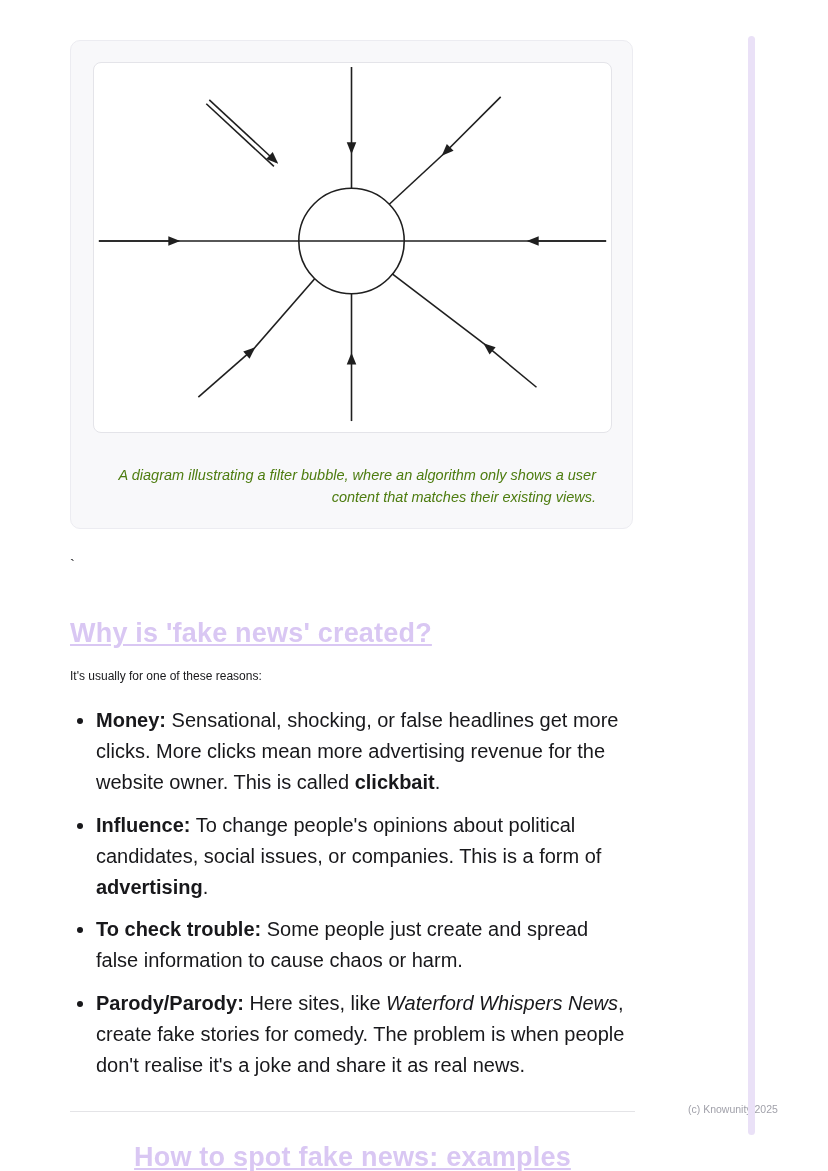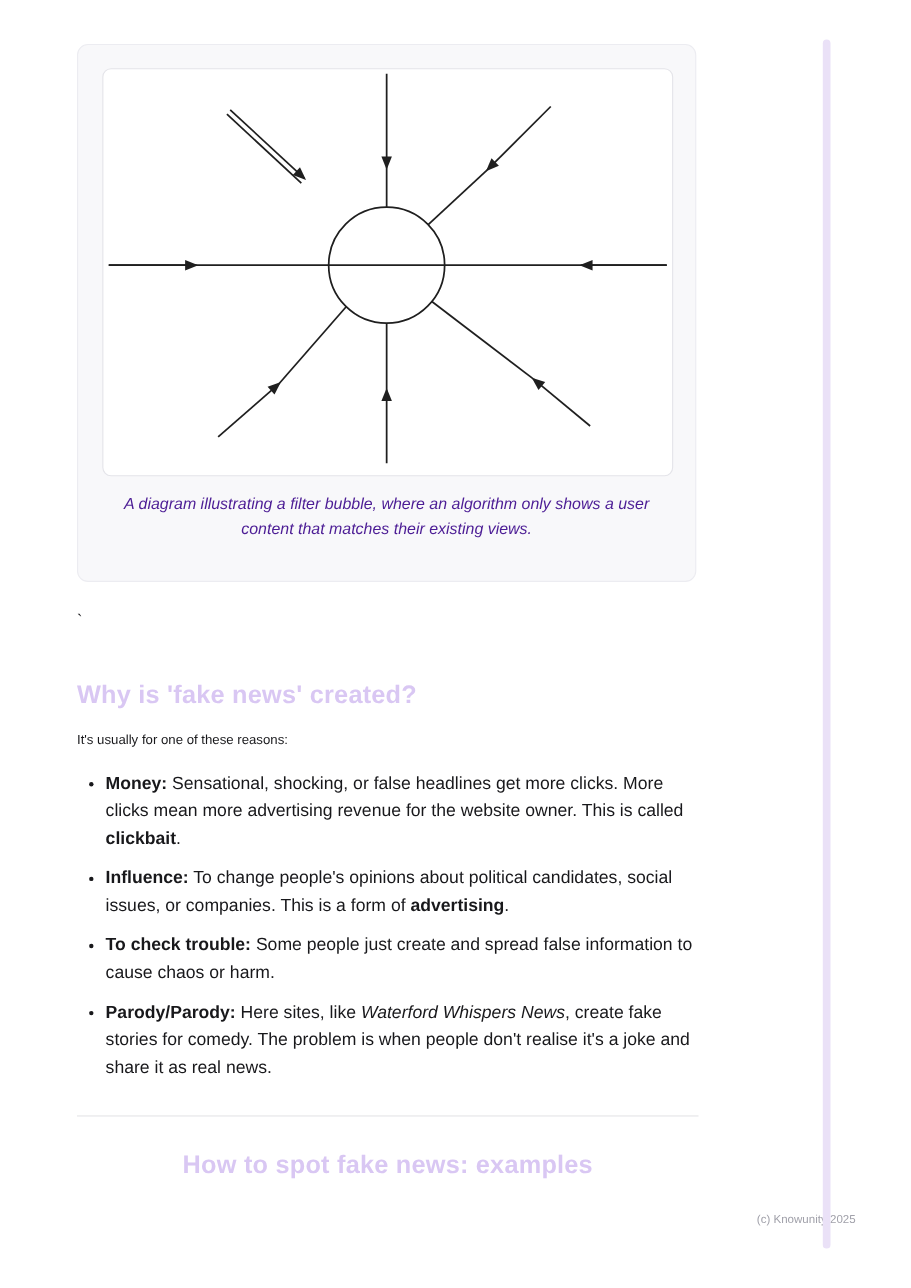--- a/index.html
+++ b/index.html
@@ -24,56 +24,57 @@
   .diagram-panel {
     position: absolute; left: 22px; top: 21px;
     width: 519px; height: 371px;
     background: #ffffff;
     border: 1px solid #e4e4e9;
     border-radius: 8px;
     overflow: hidden;
   }
   .diagram-panel svg { display: block; width: 100%; height: 100%; }
   .figure-caption {
-    position: absolute; left: 36px; right: 36px; top: 408px;
-    text-align: center;
+    position: absolute; left: 36px; right: 36px; top: 424px;
+    text-align: right;
     font-style: italic;
     font-size: 14.5px;
     line-height: 1.5;
-    color: #4c1d95;
+    color: #4d7c0f;
   }
 
   
   .stray {
     position: absolute; left: 70px; top: 556px;
     font-size: 15px; color: #18181b;
   }
 
   
   .content {
     position: absolute; left: 70px; top: 618px;
     width: 565px;
   }
   h2.section-heading {
     margin: 0 0 18px 0;
-    font-size: 23px;
+    font-size: 27px;
     font-weight: 700;
     color: #d9c7f3;
     letter-spacing: 0.2px;
+    text-decoration: underline;
   }
   p.intro {
     margin: 0 0 20px 0;
     font-size: 12px;
     line-height: 1.5;
   }
   ul.reasons {
     margin: 0; padding-left: 26px;
   }
   ul.reasons li {
-    font-size: 16px;
+    font-size: 20px;
     line-height: 1.56;
     margin-bottom: 11px;
   }
   .b { font-weight: 700; }
   .i { font-style: italic; margin-top: 28px; }
   hr.divider {
     border: none;
     border-top: 1px solid #e4e4e7;
     margin: 30px 0 0 0;
   }

